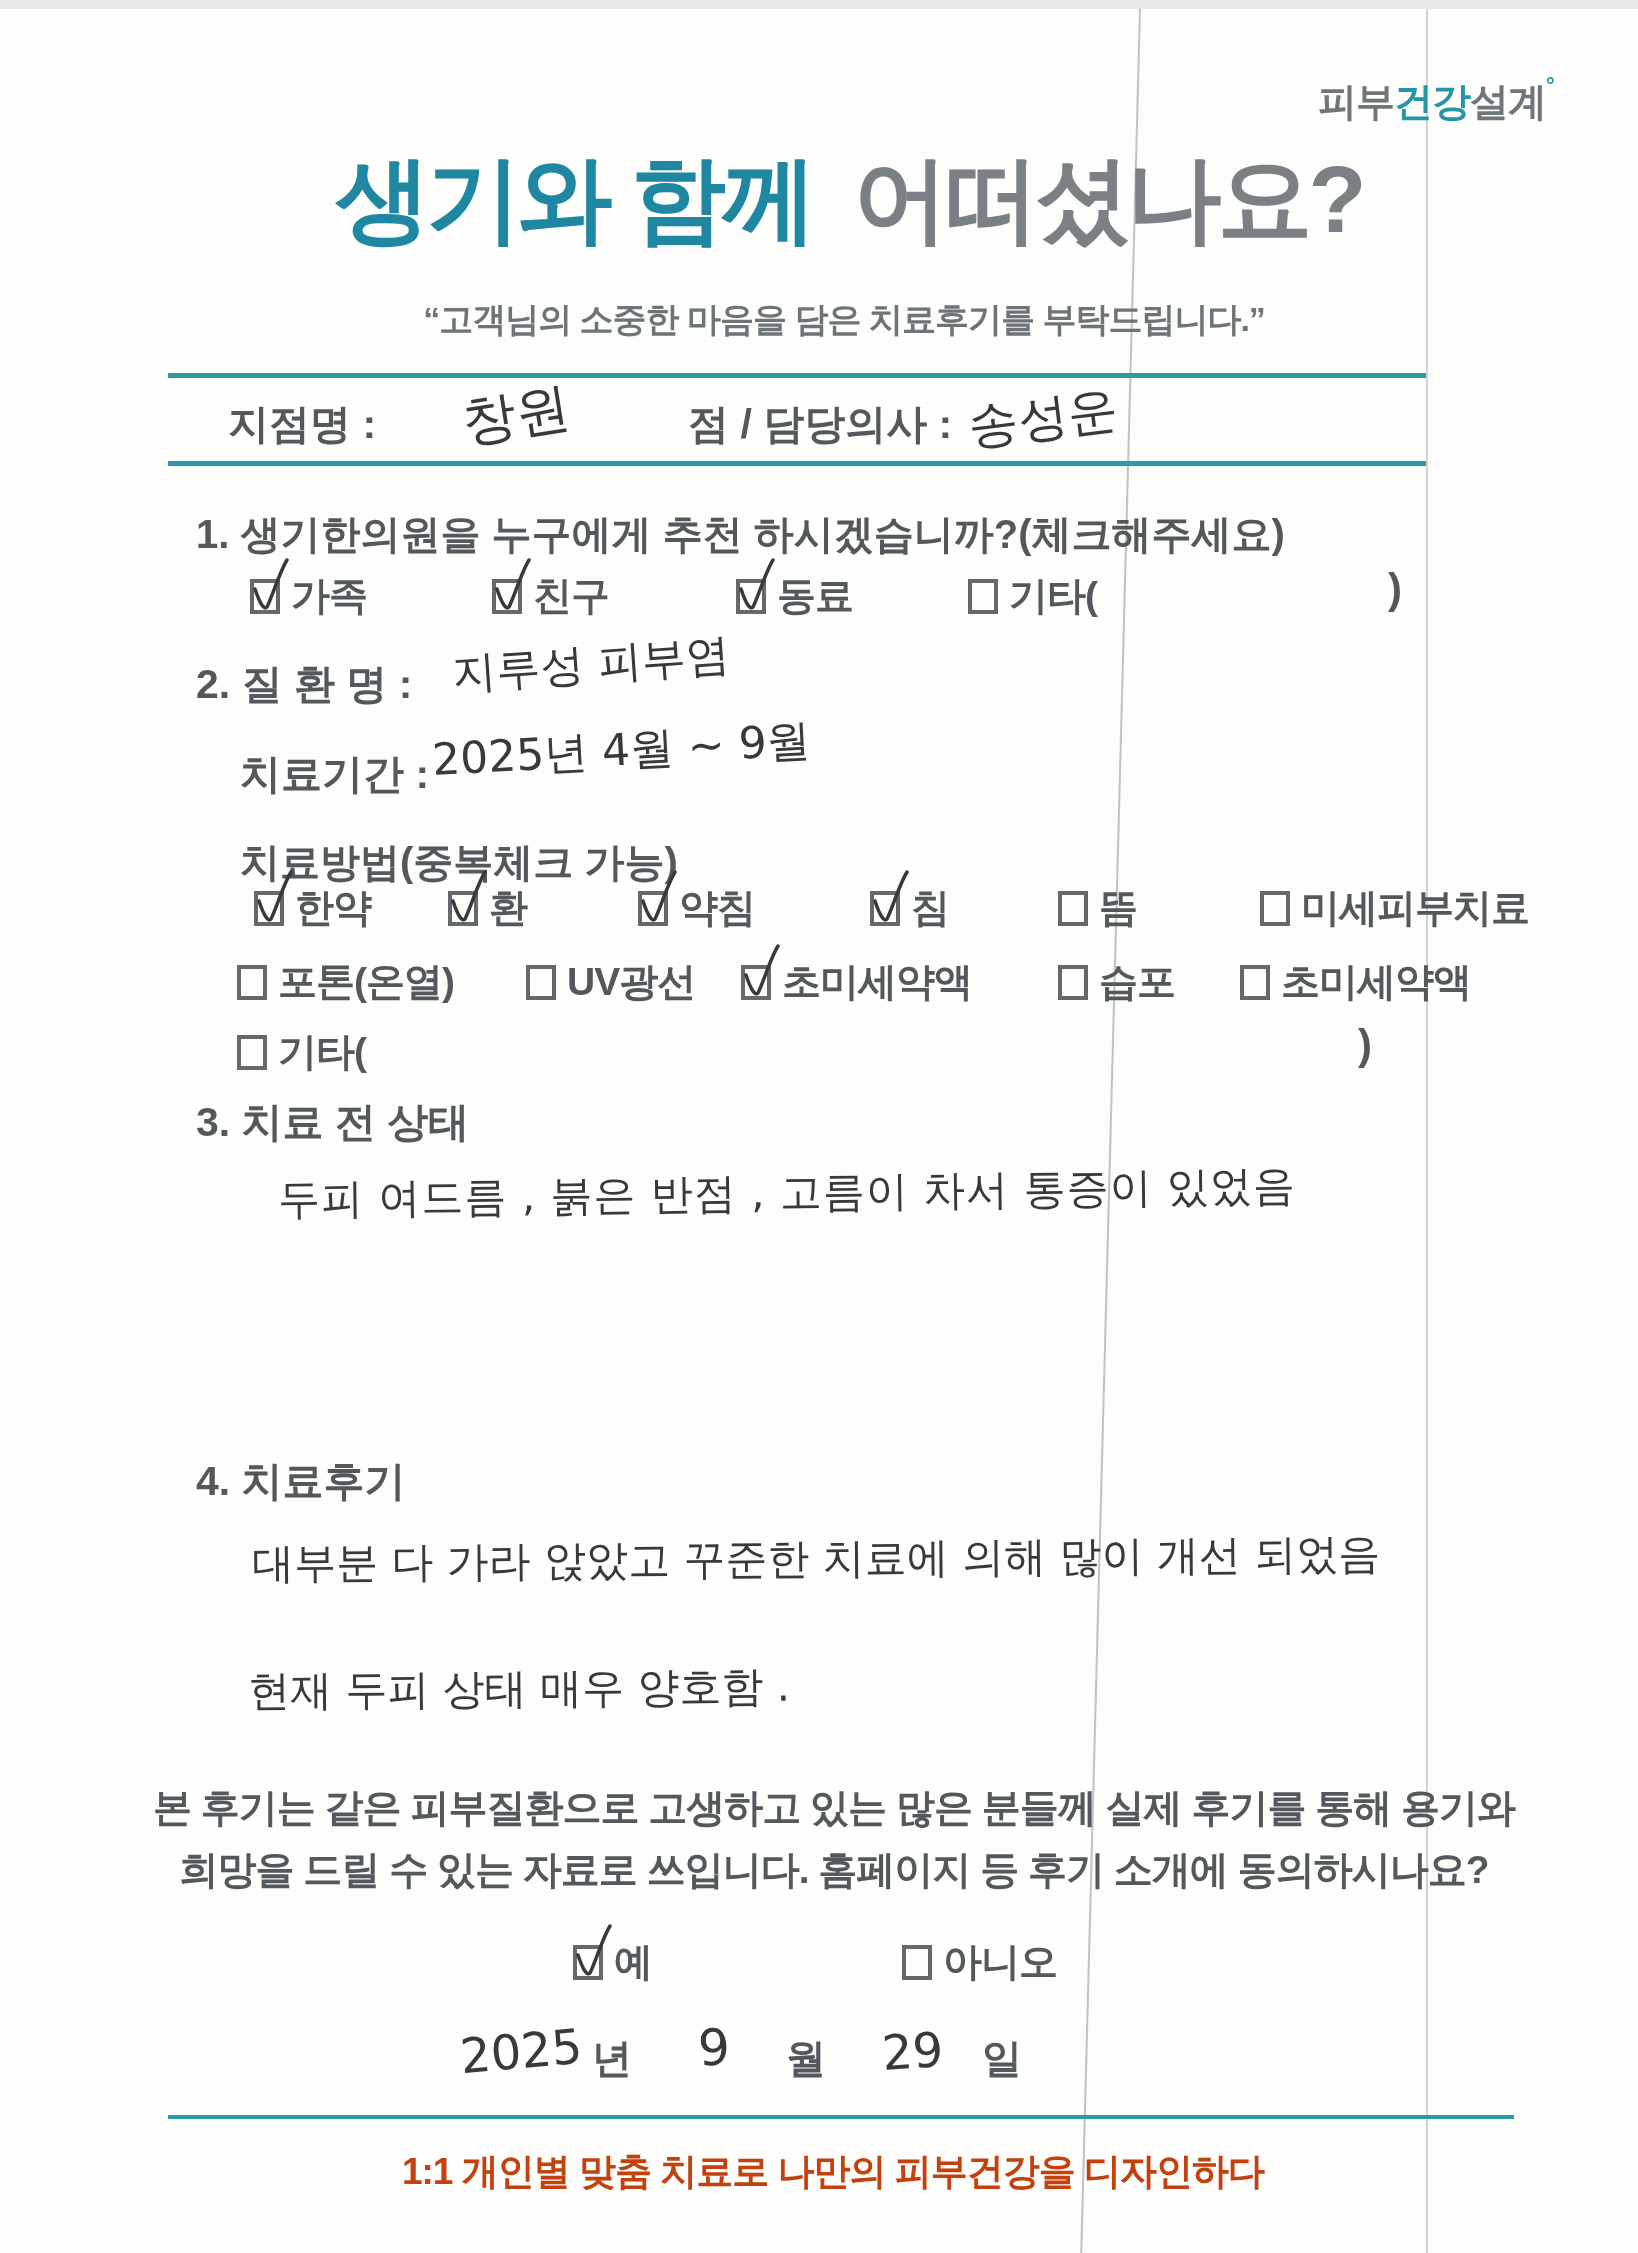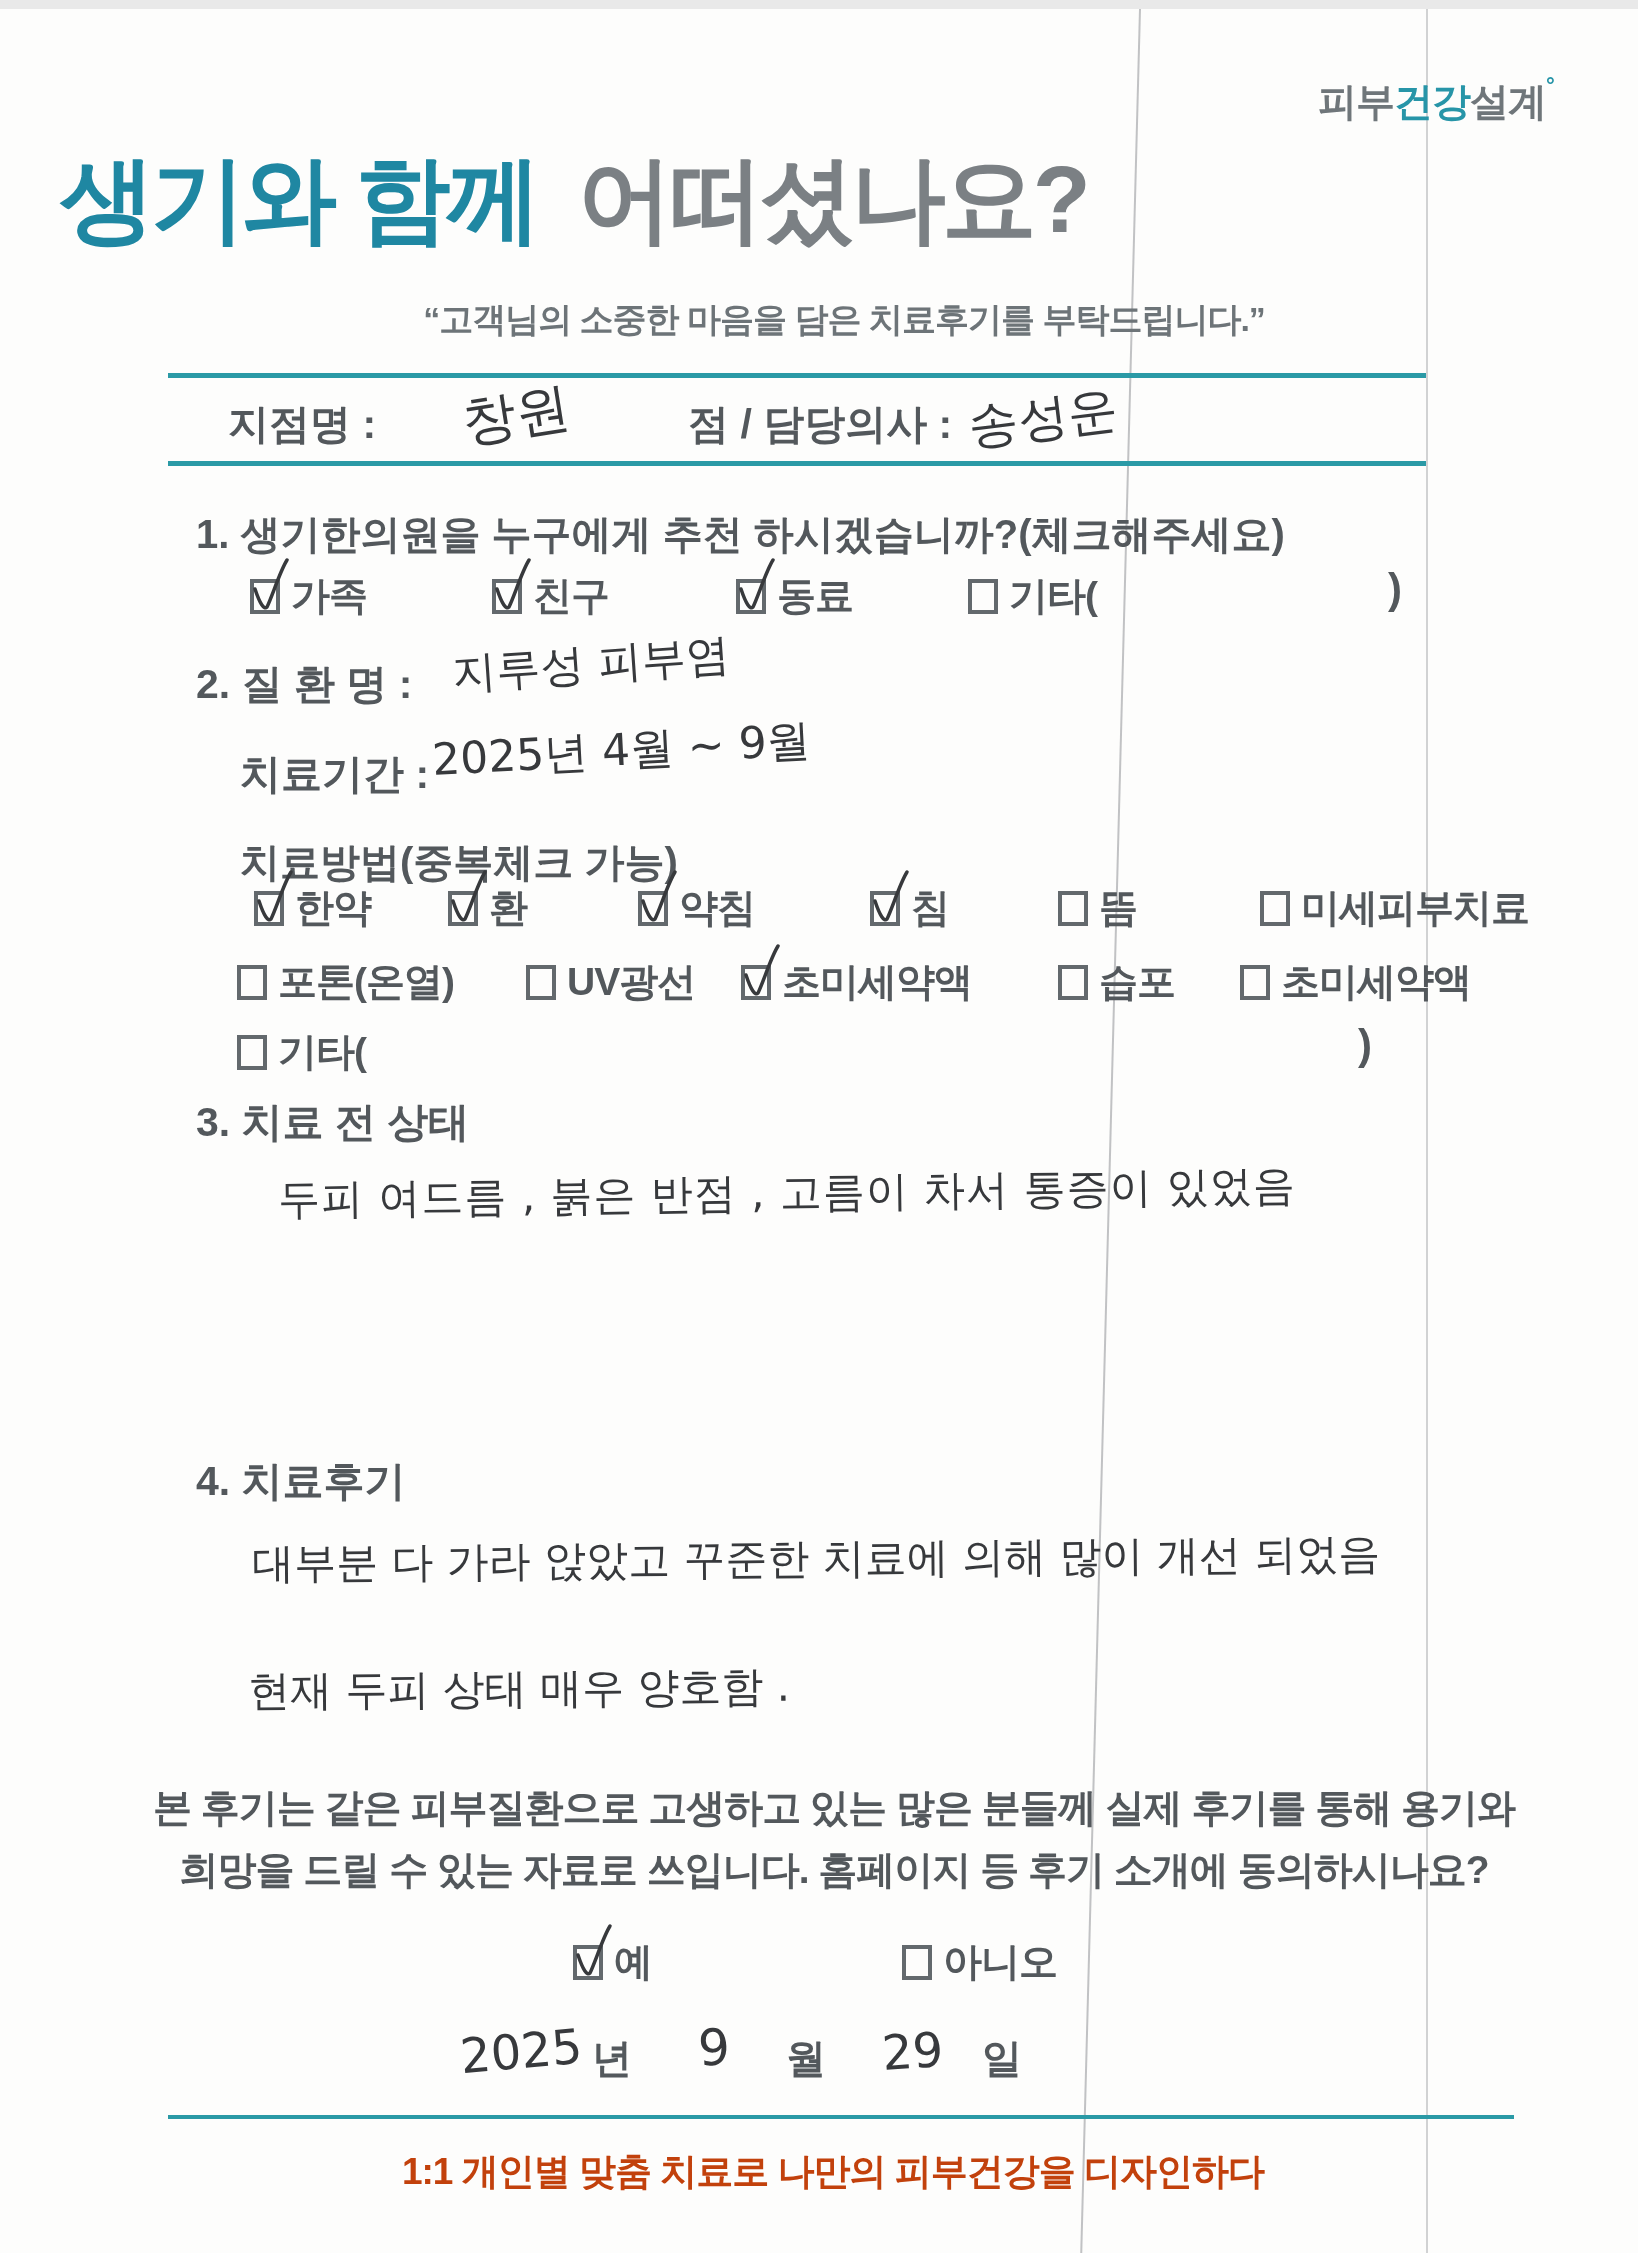--- a/index.html
+++ b/index.html
@@ -14,21 +14,21 @@
   .vline-1 { left:1139px; transform: rotate(1.5deg); transform-origin: top left; }
   .vline-2 { left:1426px; opacity:.4; width:2px; }
 
   
   .logo { position:absolute; left:1318px; top:64px; font-size:39px; letter-spacing:-1px; white-space:nowrap; }
   .logo .lg-gray { color:#6f767a; font-weight:bold; }
   .logo .lg-teal { color:#2795a8; font-weight:bold; }
   .logo .lg-deg { color:#2795a8; font-size:22px; vertical-align:22px; font-weight:bold; }
 
   
-  .title { position:absolute; left:0; top:128px; width:100%; text-align:left; padding-left:60px;
+  .title { position:absolute; left:0; top:128px; width:100%; text-align:center; padding-left:60px;
            font-size:95px; font-weight:bold; letter-spacing:-4px; white-space:nowrap; }
   .title .t-accent { color:#1f87a2; }
   .title .t-rest { color:#7b8084; margin-left:18px; }
   .subtitle { position:absolute; left:0; top:288px; width:100%; text-align:center; padding-left:50px;
               font-size:34px; font-weight:bold; color:#6d7478; letter-spacing:-1px; }
 
   
   .rule { position:absolute; height:5px; background:#2b9aa6; }
   .rule-top { left:168px; top:364px; width:1258px; }
   .rule-branch { left:168px; top:452px; width:1258px; }

